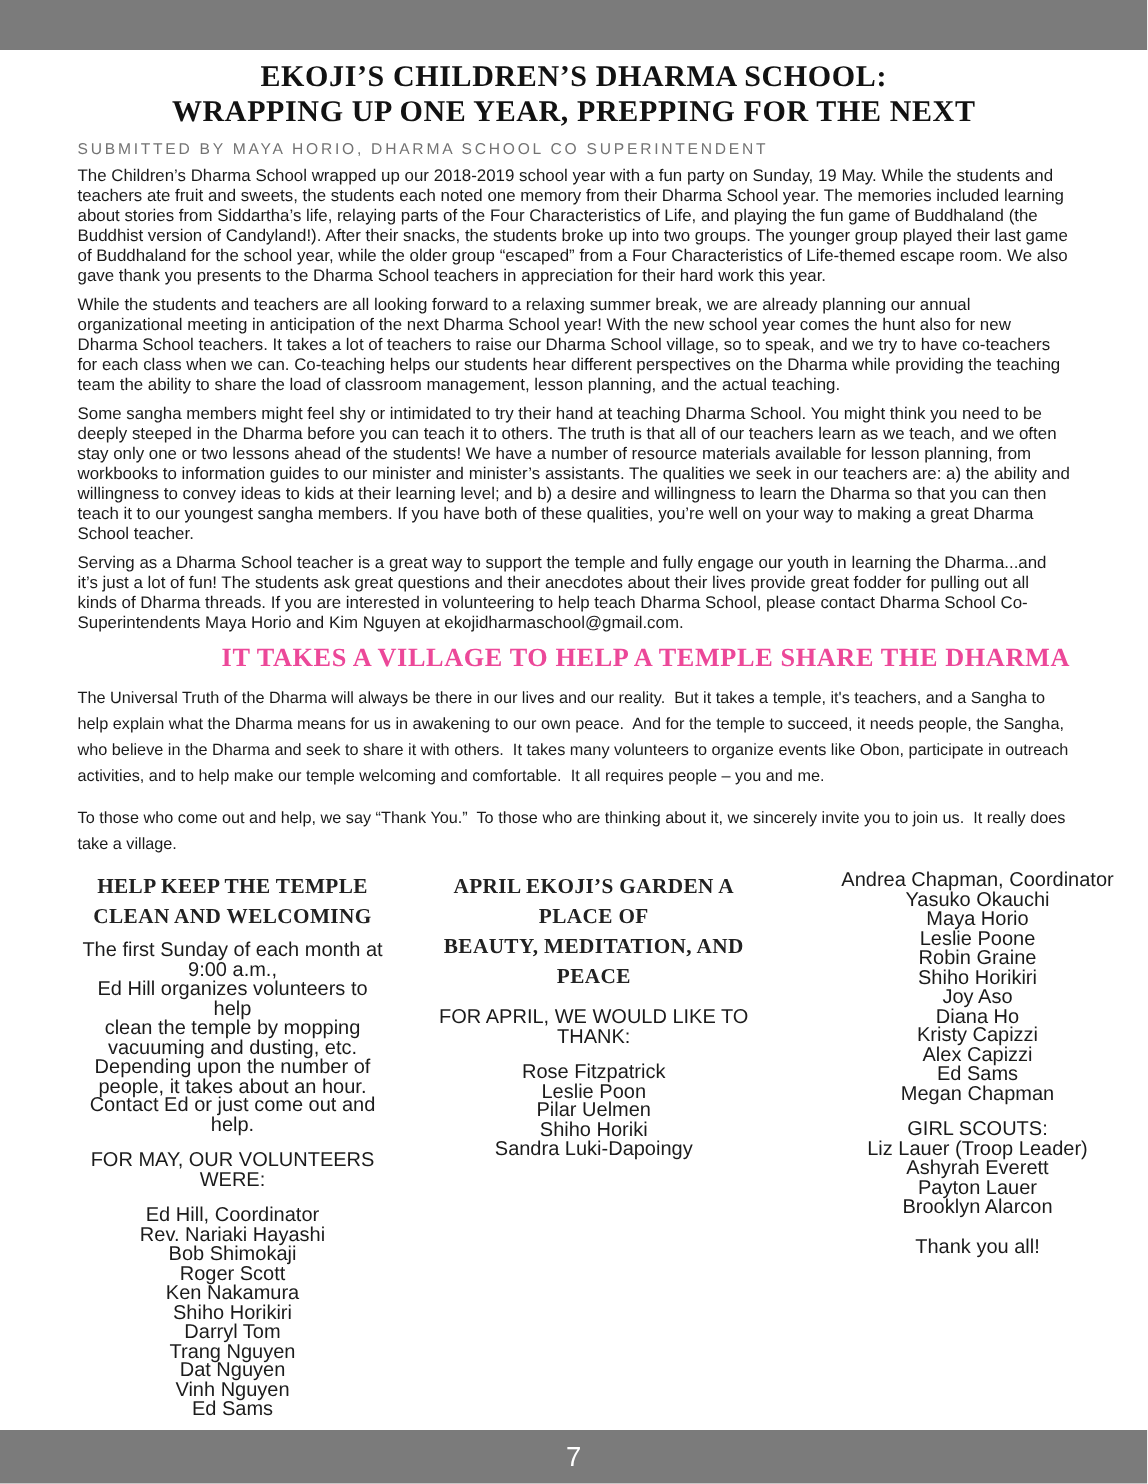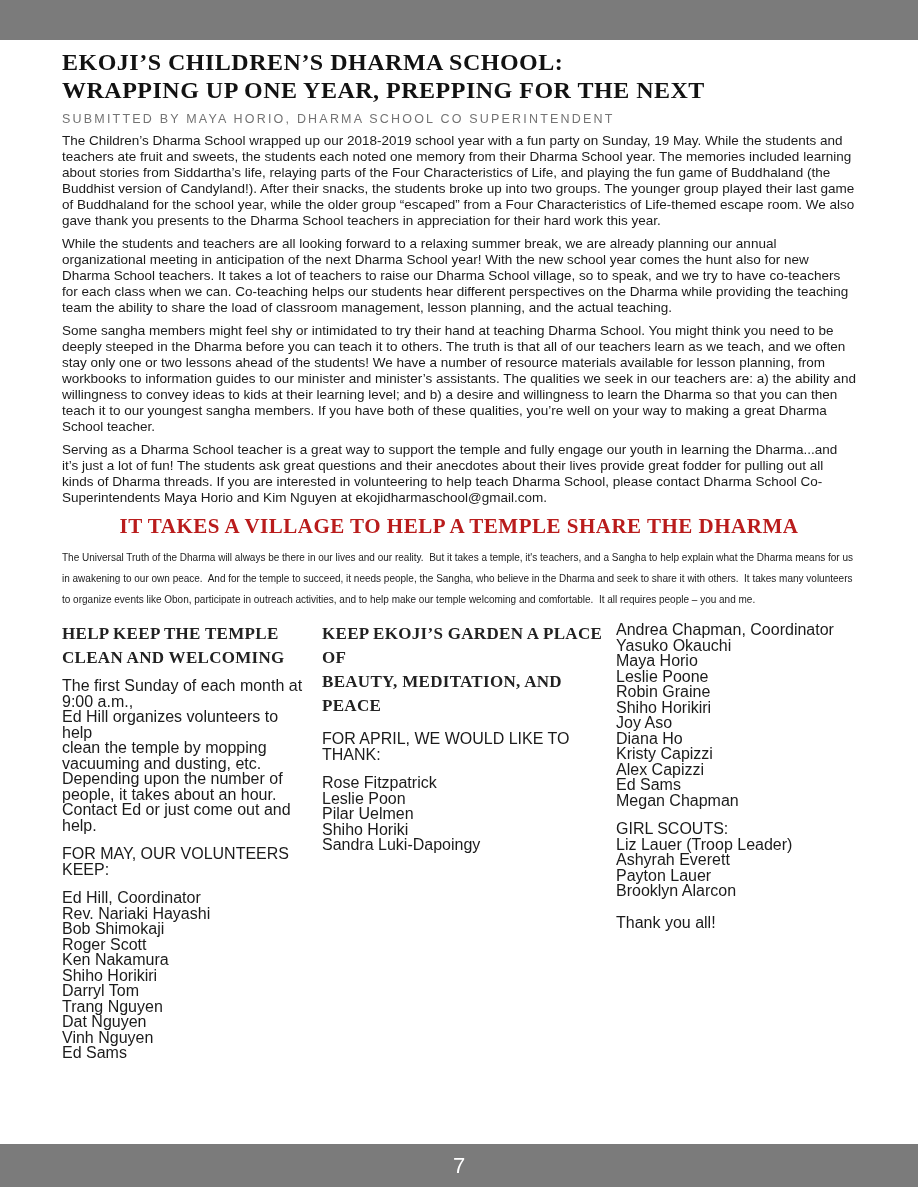--- a/index.html
+++ b/index.html
@@ -23,20 +23,21 @@
     font-size:22px;line-height:1;
     font-family:"Liberation Sans",sans-serif;
   }
   .content{padding:6px 62px 0 62px;}
   .title{
     font-family:"Liberation Serif",serif;
     font-weight:bold;
     font-size:24px;
     line-height:28px;
     letter-spacing:0.5px;
+    text-align:center;
     color:#121212;
     margin:2px 0 8px 0;
     white-space:pre-line;
   }
   .byline{
     font-size:12.5px;
     letter-spacing:2.2px;
     color:#737373;
     margin:4px 0 7px 0;
   }
@@ -45,31 +46,31 @@
     line-height:16px;
     margin:0 0 7px 0;
     white-space:pre-wrap;
   }
   .title2{
     font-family:"Liberation Serif",serif;
     font-weight:bold;
     font-size:21px;
     line-height:26px;
     letter-spacing:0.5px;
-    text-align:center;
-    color:#b91c1c;
+    text-align:right;
+    color:#ec4899;
     margin:2px 0 8px 0;
   }
   .body2{
-    font-size:10px;
+    font-size:13px;
     line-height:21px;
     margin:0 0 12px 0;
     white-space:pre-wrap;
   }
-  .cols{display:flex;gap:12px;margin-top:4px;align-items:flex-start;}
+  .cols{display:flex;gap:24px;margin-top:4px;align-items:flex-start;text-align:center;}
   .col1{width:248px;flex:none;}
   .col2{width:282px;flex:none;}
   .col3{width:284px;flex:none;}
   .colhead{
     font-family:"Liberation Serif",serif;
     font-weight:bold;
     font-size:17px;
     line-height:24px;
     letter-spacing:0.3px;
     color:#222222;
@@ -104,52 +105,53 @@
       <p class="body1">The Children’s Dharma School wrapped up our 2018-2019 school year with a fun party on Sunday, 19 May. While the students and teachers ate fruit and sweets, the students each noted one memory from their Dharma School year. The memories included learning about stories from Siddartha’s life, relaying parts of the Four Characteristics of Life, and playing the fun game of Buddhaland (the Buddhist version of Candyland!). After their snacks, the students broke up into two groups. The younger group played their last game of Buddhaland for the school year, while the older group “escaped” from a Four Characteristics of Life-themed escape room. We also gave thank you presents to the Dharma School teachers in appreciation for their hard work this year.</p>
       <p class="body1">While the students and teachers are all looking forward to a relaxing summer break, we are already planning our annual organizational meeting in anticipation of the next Dharma School year! With the new school year comes the hunt also for new Dharma School teachers. It takes a lot of teachers to raise our Dharma School village, so to speak, and we try to have co-teachers for each class when we can. Co-teaching helps our students hear different perspectives on the Dharma while providing the teaching team the ability to share the load of classroom management, lesson planning, and the actual teaching.</p>
       <p class="body1">Some sangha members might feel shy or intimidated to try their hand at teaching Dharma School. You might think you need to be deeply steeped in the Dharma before you can teach it to others. The truth is that all of our teachers learn as we teach, and we often stay only one or two lessons ahead of the students! We have a number of resource materials available for lesson planning, from workbooks to information guides to our minister and minister’s assistants. The qualities we seek in our teachers are: a) the ability and willingness to convey ideas to kids at their learning level; and b) a desire and willingness to learn the Dharma so that you can then teach it to our youngest sangha members. If you have both of these qualities, you’re well on your way to making a great Dharma School teacher.</p>
       <p class="body1">Serving as a Dharma School teacher is a great way to support the temple and fully engage our youth in learning the Dharma...and it’s just a lot of fun! The students ask great questions and their anecdotes about their lives provide great fodder for pulling out all kinds of Dharma threads. If you are interested in volunteering to help teach Dharma School, please contact Dharma School Co-Superintendents Maya Horio and Kim Nguyen at ekojidharmaschool@gmail.com.</p>
     </section>
 
     <h2 class="title2">IT TAKES A VILLAGE TO HELP A TEMPLE SHARE THE DHARMA</h2>
 
     <section>
       <p class="body2">The Universal Truth of the Dharma will always be there in our lives and our reality.  But it takes a temple, it's teachers, and a Sangha to help explain what the Dharma means for us in awakening to our own peace.  And for the temple to succeed, it needs people, the Sangha, who believe in the Dharma and seek to share it with others.  It takes many volunteers to organize events like Obon, participate in outreach activities, and to help make our temple welcoming and comfortable.  It all requires people – you and me.</p>
+      <p class="body2">To those who come out and help, we say “Thank You.”  To those who are thinking about it, we sincerely invite you to join us.  It really does take a village.</p>
     </section>
 
     <section class="cols">
 
       <div class="col1">
         <h3 class="colhead">HELP KEEP THE TEMPLE
 CLEAN AND WELCOMING</h3>
         <div class="coltext colbody">The first Sunday of each month at
 9:00 a.m.,
 Ed Hill organizes volunteers to help
 clean the temple by mopping
 vacuuming and dusting, etc.
 Depending upon the number of
 people, it takes about an hour.
 Contact Ed or just come out and
 help.</div>
-        <div class="coltext list-intro">FOR MAY, OUR VOLUNTEERS KEEP:</div>
+        <div class="coltext list-intro">FOR MAY, OUR VOLUNTEERS WERE:</div>
         <div class="coltext names">Ed Hill, Coordinator
 Rev. Nariaki Hayashi
 Bob Shimokaji
 Roger Scott
 Ken Nakamura
 Shiho Horikiri
 Darryl Tom
 Trang Nguyen
 Dat Nguyen
 Vinh Nguyen
 Ed Sams</div>
       </div>
 
       <div class="col2">
-        <h3 class="colhead">KEEP EKOJI’S GARDEN A PLACE OF
+        <h3 class="colhead">APRIL EKOJI’S GARDEN A PLACE OF
 BEAUTY, MEDITATION, AND PEACE</h3>
         <div class="coltext list-intro">FOR APRIL, WE WOULD LIKE TO THANK:</div>
         <div class="coltext names">Rose Fitzpatrick
 Leslie Poon
 Pilar Uelmen
 Shiho Horiki
 Sandra Luki-Dapoingy</div>
       </div>
 
       <div class="col3">

